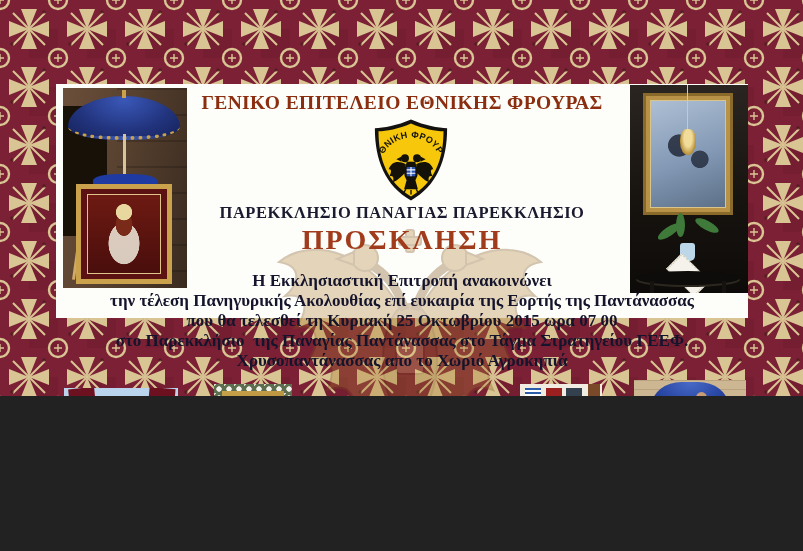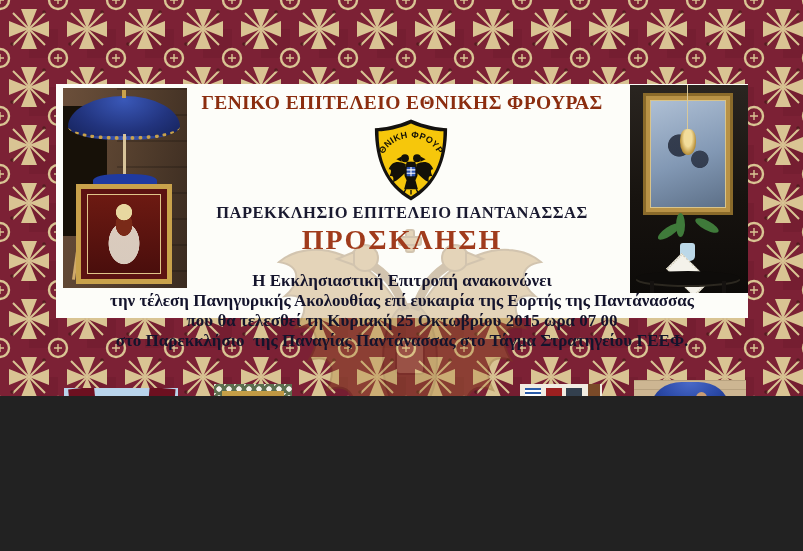--- a/index.html
+++ b/index.html
@@ -243,28 +243,29 @@
       <ellipse cx="50" cy="64" rx="8" ry="12"></ellipse>
       <path d="M44 55 C35 50 27 52 24 61 C28 60 27 65 25 69 C30 67 30 72 29 76 C35 73 39 69 43 65 Z"></path>
       <path d="M56 55 C65 50 73 52 76 61 C72 60 73 65 75 69 C70 67 70 72 71 76 C65 73 61 69 57 65 Z"></path>
       <path d="M45 73 L55 73 L58 84 L42 84 Z"></path>
       <path d="M44 84 L41 89 M50 85 L50 90 M56 84 L59 89" stroke="#131108" stroke-width="1.6"></path>
     </g>
     <rect x="45" y="58" width="10" height="11" rx="1" fill="#2e55b0"></rect>
     <path d="M50 58 V69 M45 61.5 H55 M45 65.5 H55" stroke="#ffffff" stroke-width="1.2"></path>
   </svg>
 
-  <div class="txt chapel-title">ΠΑΡΕΚΚΛΗΣΙΟ ΕΠΙΤΕΛΕΙΟ ΠΑΝΤΑΝΑΣΣΑΣ</div>
+  <div class="txt chapel-title">ΠΑΡΕΚΚΛΗΣΙΟ ΠΑΝΑΓΙΑΣ ΠΑΡΕΚΚΛΗΣΙΟ</div>
   <div class="txt invite-title">ΠΡΟΣΚΛΗΣΗ</div>
 
   <div class="txt body-text">
     <div class="bline">Η Εκκλησιαστική Επιτροπή ανακοινώνει</div>
     <div class="bline">την τέλεση Πανηγυρικής Ακολουθίας επί ευκαιρία της Εορτής της Παντάνασσας</div>
     <div class="bline"><span>που θα τελεσθεί τη Κυριακή 25 Οκτωβρίου 2015 </span><span class="missp">ωρα</span><span> 07 00</span></div>
     <div class="bline">στο Παρεκκλήσιο  της Παναγίας Παντάνασσας στο Τάγμα Στρατηγείου ΓΕΕΦ.</div>
+    <div class="bline">Χρυσοπαντάνασσας απο το Χωριό Αγροκηπιά</div>
   </div>
 
   <div class="photo lp">
     <div class="lp-door"></div>
     <div class="lp-slats"></div>
     <div class="lp-staff"></div>
     <div class="lp-umbrella"></div>
     <div class="lp-finial"></div>
     <div class="lp-pole"></div>
     <div class="lp-cloth"></div>

